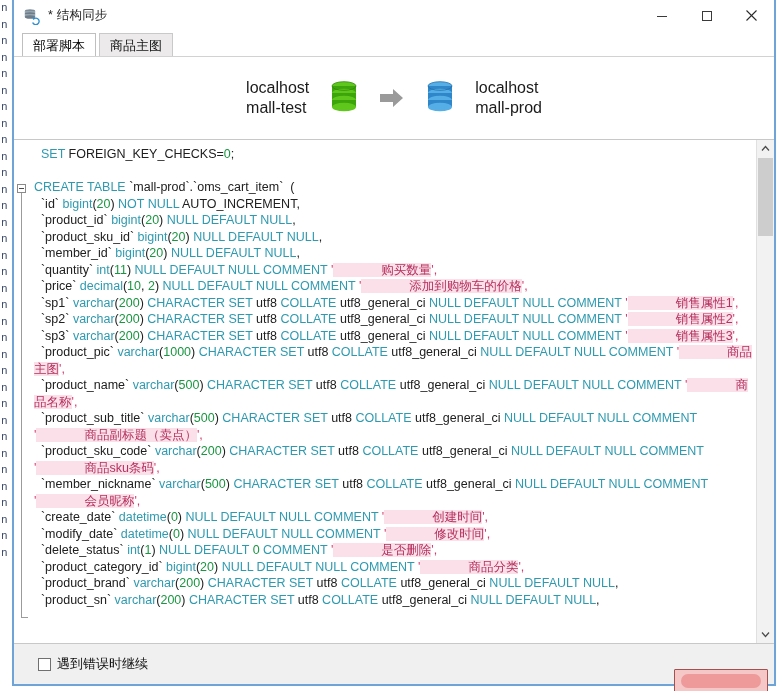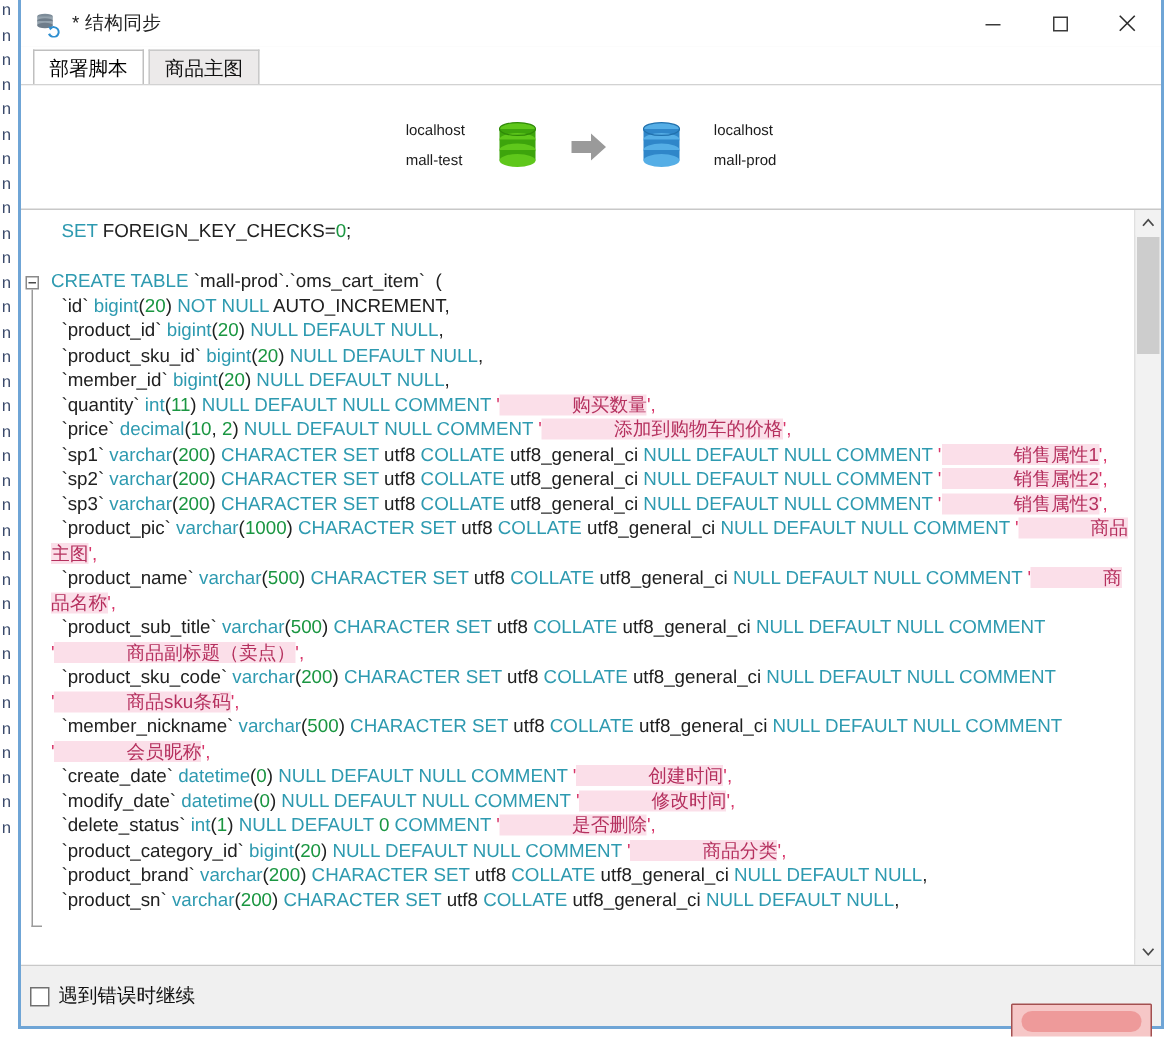--- a/index.html
+++ b/index.html
@@ -73,21 +73,21 @@
   }
 
   
   #dbheader{
     flex:0 0 auto;height:82px;background:#ffffff;
     border-bottom:1px solid #c8c8c8;
     display:flex;align-items:center;justify-content:center;
     position:relative;
   }
   #dbflow{display:flex;align-items:center;gap:18px;}
-  .dbside{display:flex;flex-direction:column;line-height:20px;font-size:10px;color:#1b1b1b;}
+  .dbside{display:flex;flex-direction:column;line-height:20px;font-size:16px;color:#1b1b1b;}
   .dbside.right{align-items:flex-start;}
   .dbside.left{align-items:flex-start;}
   .dbicon{width:34px;height:38px;position:relative;flex:0 0 auto;}
   .arrow{width:26px;height:22px;flex:0 0 auto;}
 
   
   #editor-wrap{
     flex:1 1 auto;display:flex;position:relative;
     background:#ffffff;border-bottom:1px solid #c8c8c8;
     min-height:0;
@@ -137,21 +137,21 @@
   #sb-arrow-down{position:absolute;bottom:0;left:0;}
   #sb-thumb{
     position:absolute;left:1px;top:18px;width:15px;height:78px;background:#cdcdcd;
   }
 
   
   #footer{
     flex:0 0 auto;height:40px;background:#f0f0f0;
     display:flex;align-items:center;position:relative;
   }
-  #chk-row{display:flex;align-items:center;margin-left:6px;}
+  #chk-row{display:flex;align-items:center;margin-left:24px;}
   #chk-box{
     width:13px;height:13px;border:1px solid #707070;background:#fff;
     box-sizing:border-box;margin-right:6px;
   }
   #chk-label{font-size:13px;color:#111;}
   #action-btn{
     position:absolute;right:6px;bottom:-12px;
     width:92px;height:25px;
     border:1px solid #a35050;
     background:#f6c7c7;

